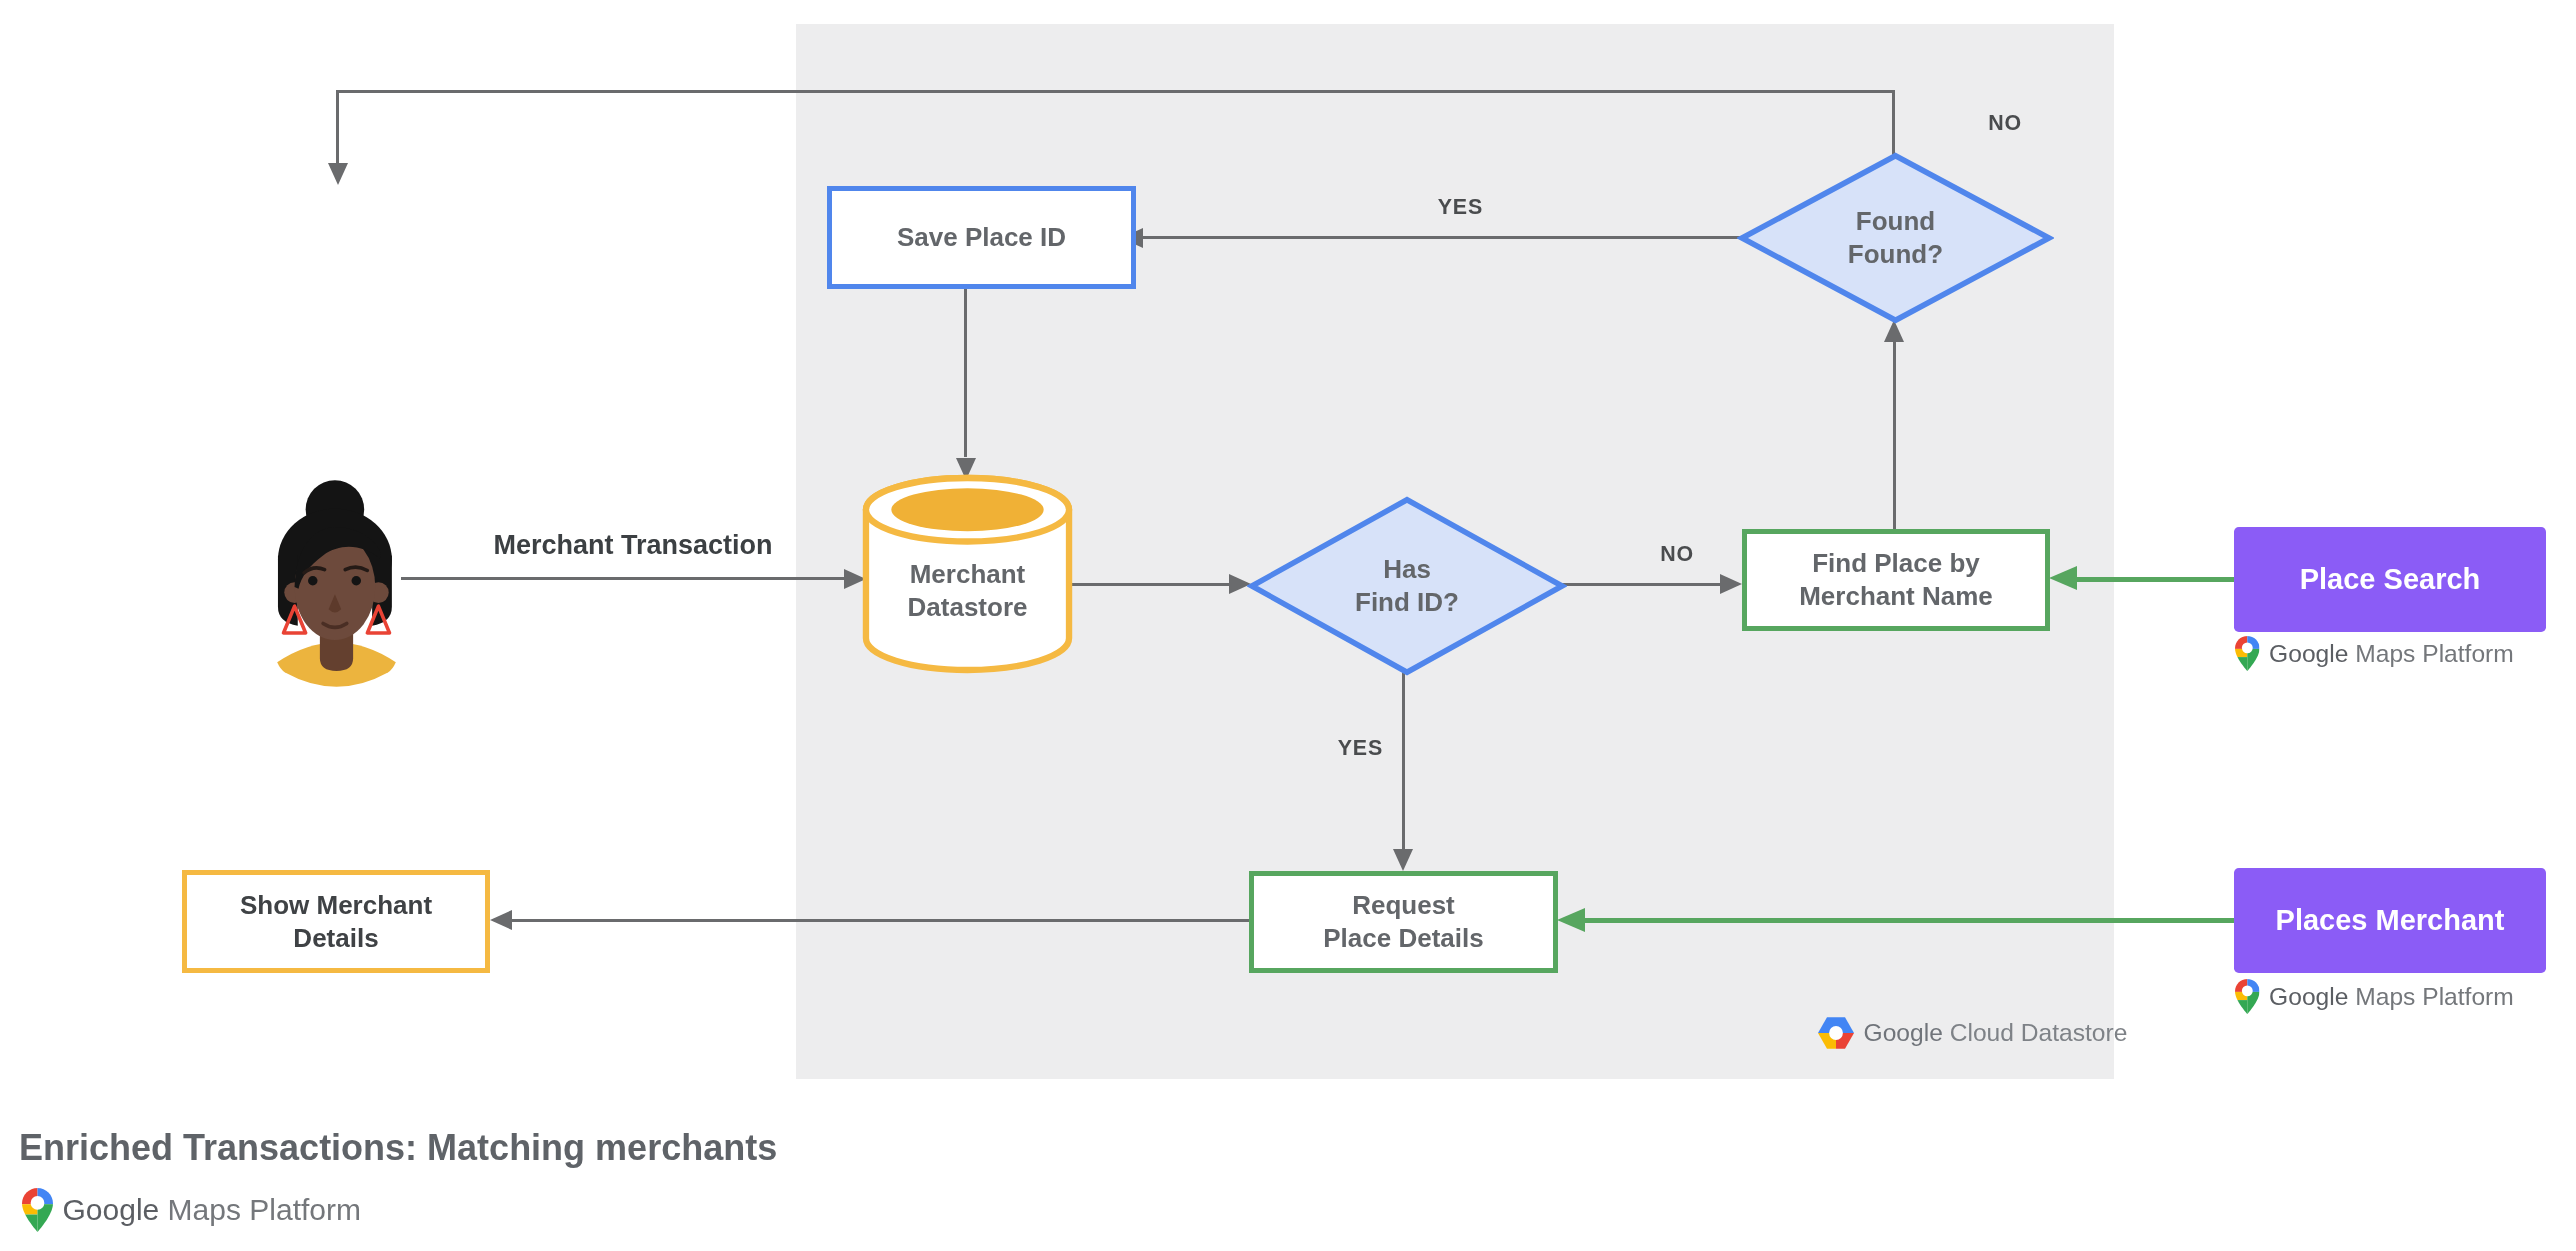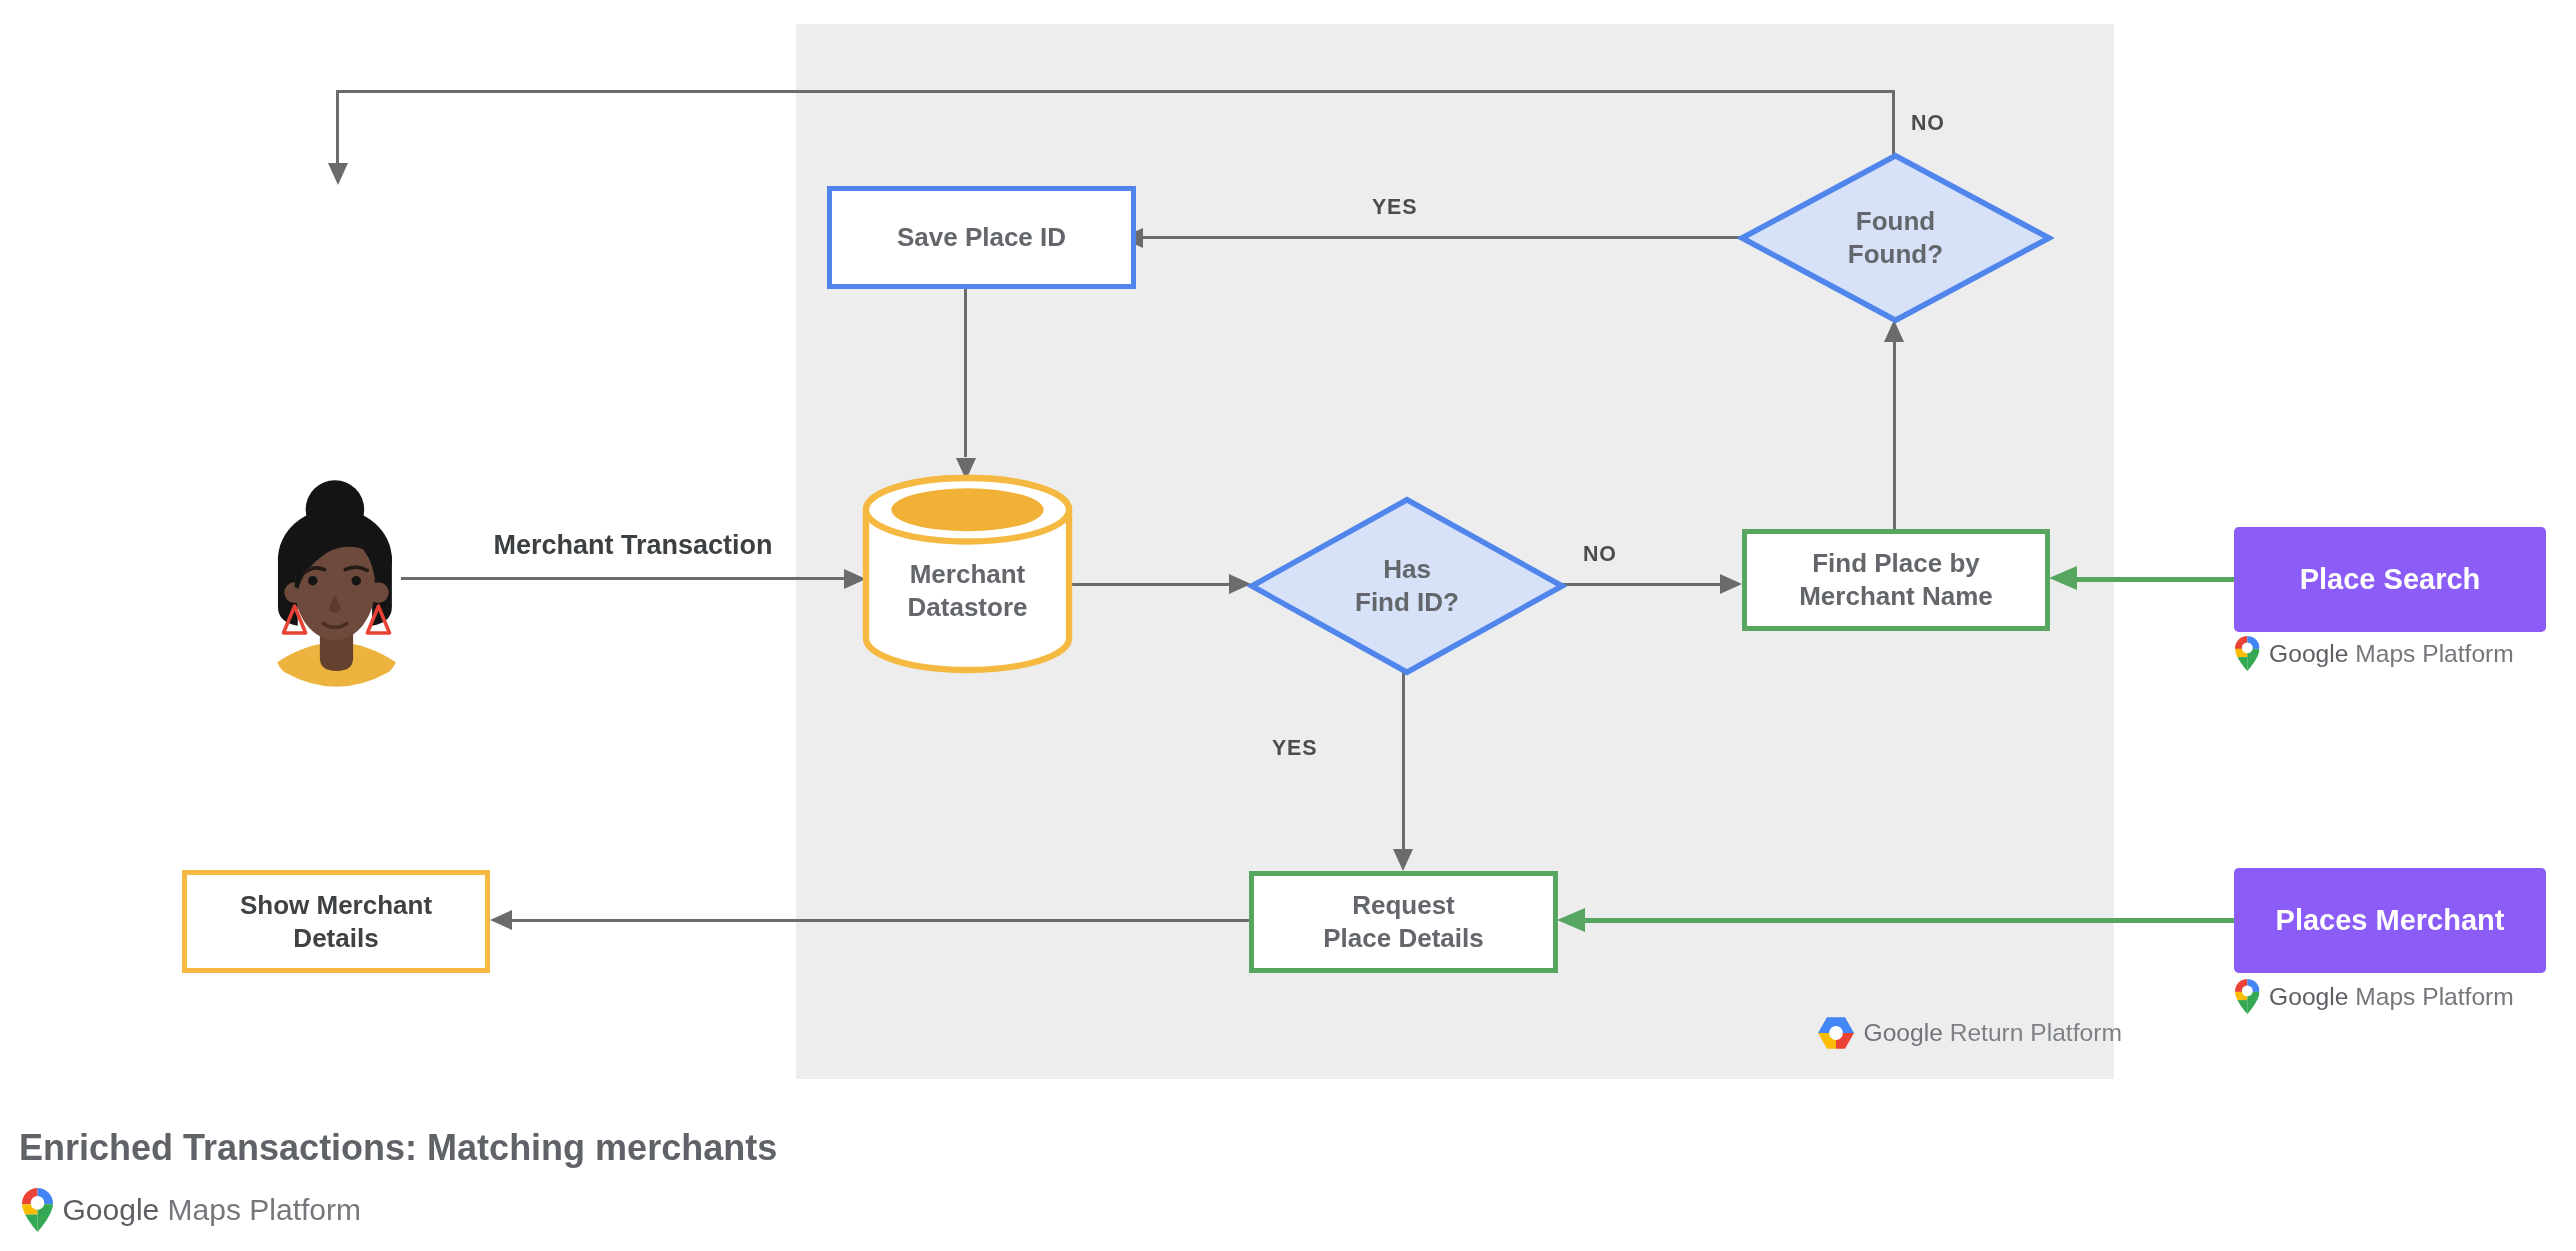--- a/index.html
+++ b/index.html
@@ -26,21 +26,21 @@
        font-weight:bold;font-size:26px;line-height:33px;color:#63666A;}
   
   .line{position:absolute;background:#6A6B6D;}
   .gline{position:absolute;background:#57A65F;}
   .arr{position:absolute;width:0;height:0;}
   .arr.a-left {border-top:10.3px solid transparent;border-bottom:10.3px solid transparent;border-right:22px solid #6A6B6D;}
   .arr.a-right{border-top:10.3px solid transparent;border-bottom:10.3px solid transparent;border-left:22px solid #6A6B6D;}
   .arr.a-down {border-left:10.3px solid transparent;border-right:10.3px solid transparent;border-top:22px solid #6A6B6D;}
   .arr.a-up   {border-left:10.3px solid transparent;border-right:10.3px solid transparent;border-bottom:22px solid #6A6B6D;}
   .arr.g-left {border-top:12.7px solid transparent;border-bottom:12.7px solid transparent;border-right:28.6px solid #57A65F;}
-  .elabel{position:absolute;font-weight:bold;font-size:21.4px;letter-spacing:0.8px;color:#4A4C4E;text-align:left;}
+  .elabel{position:absolute;font-weight:bold;font-size:21.4px;letter-spacing:0.8px;color:#4A4C4E;text-align:right;}
   .mtlabel{position:absolute;font-weight:bold;font-size:27px;color:#3C4043;text-align:center;}
   
   .lockup{position:absolute;display:flex;align-items:center;gap:9.5px;}
   .lockup .words{white-space:nowrap;}
   .lockup.small .words{font-size:24.6px;}
   .lockup.big .words{font-size:30px;}
   .lockup .gword{color:#5B5E63;}
   .lockup .pword{color:#74777B;}
   .lockup.gcp .gword{color:#70747A;}
   .lockup.gcp .pword{color:#7E8287;}
@@ -214,21 +214,21 @@
     <span class="words"><span class="gword">Google</span> <span class="pword">Maps Platform</span></span>
   </div>
 
   <div class="lockup small gcp" style="left:1818px;top:1017px;">
     <svg width="36" height="32" viewBox="0 0 24 21">
       <polygon points="0,10.5 6,0 18,0 24,10.5" fill="#4285F4"></polygon>
       <polygon points="0,10.5 12,10.5 12,21 6,21" fill="#FBBC04"></polygon>
       <polygon points="12,10.5 24,10.5 18,21 12,21" fill="#EA4335"></polygon>
       <circle cx="12" cy="10.5" r="4.6" fill="#ffffff"></circle>
     </svg>
-    <span class="words"><span class="gword">Google</span> <span class="pword">Return Platform</span></span>
+    <span class="words"><span class="gword">Google</span> <span class="pword">Cloud Datastore</span></span>
   </div>
 
   <div class="title">Enriched Transactions: Matching merchants</div>
 
   <div class="lockup big" style="left:22px;top:1188px;">
     <svg width="31" height="44" viewBox="0 0 24 34">
       <g clip-path="url(#pinclip)">
         <rect x="0" y="0" width="12" height="12.5" fill="#EA4335"></rect>
         <rect x="12" y="0" width="12" height="12.5" fill="#4285F4"></rect>
         <rect x="0" y="12.5" width="12" height="8" fill="#FBBC04"></rect>

